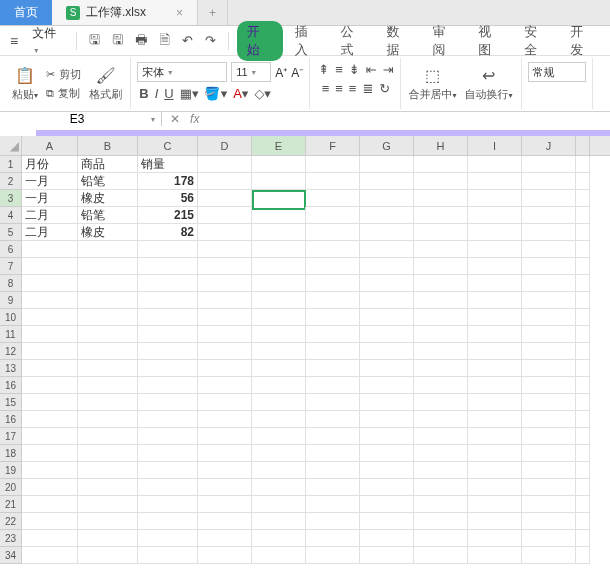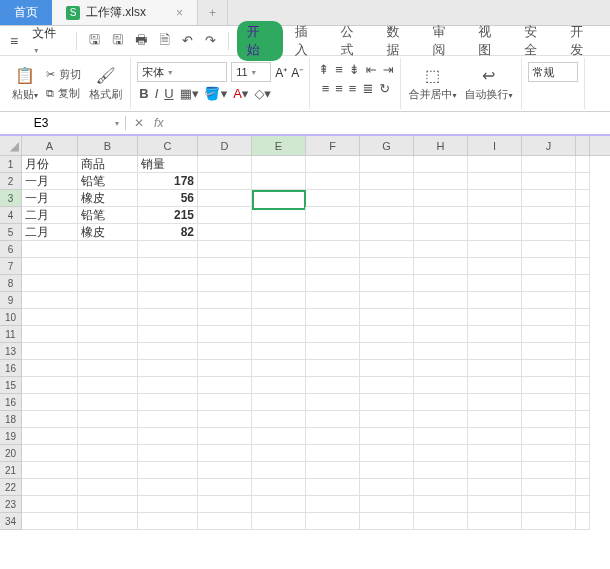--- a/index.html
+++ b/index.html
@@ -29,21 +29,21 @@
 .rbtn-v { display: flex; flex-direction: column; align-items: center; justify-content: center; padding: 0 4px; gap: 2px; font-size: 11px; color: #555; }
 .rbtn-v .bic { font-size: 16px; }
 .rbtn-v .dd { font-size: 8px; }
 .mini-col { display: flex; flex-direction: column; gap: 2px; padding: 2px 2px; }
 .mini { display: flex; align-items: center; gap: 4px; font-size: 11px; color: #555; padding: 1px 2px; }
 .sel { display: flex; align-items: center; border: 1px solid #ccc; height: 20px; padding: 0 4px; font-size: 11px; background: #fff; }
 .sel .dd { font-size: 8px; margin-left: 4px; color: #888; }
 .fmt-row { display: flex; gap: 6px; align-items: center; color: #555; font-size: 13px; padding-left: 2px; }
 
 
-.fbar { display: flex; align-items: center; height: 24px; border-bottom: 2px solid #c4b5fd; }
+.fbar { display: flex; align-items: flex-start; height: 24px; border-bottom: 6px solid #c4b5fd; margin-left: 36px; }
 .namebox { width: 126px; display: flex; align-items: center; border-right: 1px solid #ccc; padding: 0 6px; }
 .namebox input { border: none; width: 70px; text-align: center; font-size: 12px; outline: none; }
 .namebox .dd { font-size: 8px; color: #888; margin-left: auto; }
 .fx-area { display: flex; align-items: center; gap: 10px; padding: 0 8px; color: #888; }
 .fx-area input { border: none; flex: 1; font-size: 12px; outline: none; }
 
 
 .grid-wrap { position: relative; }
 .col-head { display: flex; height: 20px; background: #e8e8e8; border-bottom: 1px solid #ccc; }
 .corner { width: 22px; border-right: 1px solid #ccc; background: #e8e8e8; display:flex; align-items:center; justify-content:flex-end; padding-right:2px; color:#aaa;}
@@ -157,21 +157,21 @@
     <div class="rbtn-v">
         <span class="bic">⬚</span>
         <span><span>合并居中</span><span class="dd">▾</span></span>
       </div>
     <div class="rbtn-v">
         <span class="bic">↩</span>
         <span><span>自动换行</span><span class="dd">▾</span></span>
       </div>
   </div>
   <div class="rgroup" style="flex-direction:column; padding:4px 6px;">
-    <div class="sel" style="width:50px">
+    <div class="sel" style="width:58px">
         <span>常规</span>
       </div>
   </div>
 </div>
 
 <div class="fbar">
   <div class="namebox">
     <input value="E3" style="">
     <span class="dd">▾</span>
   </div>
@@ -346,20 +346,34 @@
         <div class="cell wD"></div>
         <div class="cell wE"></div>
         <div class="cell wF"></div>
         <div class="cell wG"></div>
         <div class="cell wH"></div>
         <div class="cell wI"></div>
         <div class="cell wJ"></div>
         <div class="cell wK"></div>
       </div>
       <div class="row">
+        <div class="rh">12</div>
+        <div class="cell wA"></div>
+        <div class="cell wB"></div>
+        <div class="cell wC"></div>
+        <div class="cell wD"></div>
+        <div class="cell wE"></div>
+        <div class="cell wF"></div>
+        <div class="cell wG"></div>
+        <div class="cell wH"></div>
+        <div class="cell wI"></div>
+        <div class="cell wJ"></div>
+        <div class="cell wK"></div>
+      </div>
+      <div class="row">
         <div class="rh">13</div>
         <div class="cell wA"></div>
         <div class="cell wB"></div>
         <div class="cell wC"></div>
         <div class="cell wD"></div>
         <div class="cell wE"></div>
         <div class="cell wF"></div>
         <div class="cell wG"></div>
         <div class="cell wH"></div>
         <div class="cell wI"></div>
@@ -402,20 +416,34 @@
         <div class="cell wD"></div>
         <div class="cell wE"></div>
         <div class="cell wF"></div>
         <div class="cell wG"></div>
         <div class="cell wH"></div>
         <div class="cell wI"></div>
         <div class="cell wJ"></div>
         <div class="cell wK"></div>
       </div>
       <div class="row">
+        <div class="rh">17</div>
+        <div class="cell wA"></div>
+        <div class="cell wB"></div>
+        <div class="cell wC"></div>
+        <div class="cell wD"></div>
+        <div class="cell wE"></div>
+        <div class="cell wF"></div>
+        <div class="cell wG"></div>
+        <div class="cell wH"></div>
+        <div class="cell wI"></div>
+        <div class="cell wJ"></div>
+        <div class="cell wK"></div>
+      </div>
+      <div class="row">
         <div class="rh">18</div>
         <div class="cell wA"></div>
         <div class="cell wB"></div>
         <div class="cell wC"></div>
         <div class="cell wD"></div>
         <div class="cell wE"></div>
         <div class="cell wF"></div>
         <div class="cell wG"></div>
         <div class="cell wH"></div>
         <div class="cell wI"></div>

